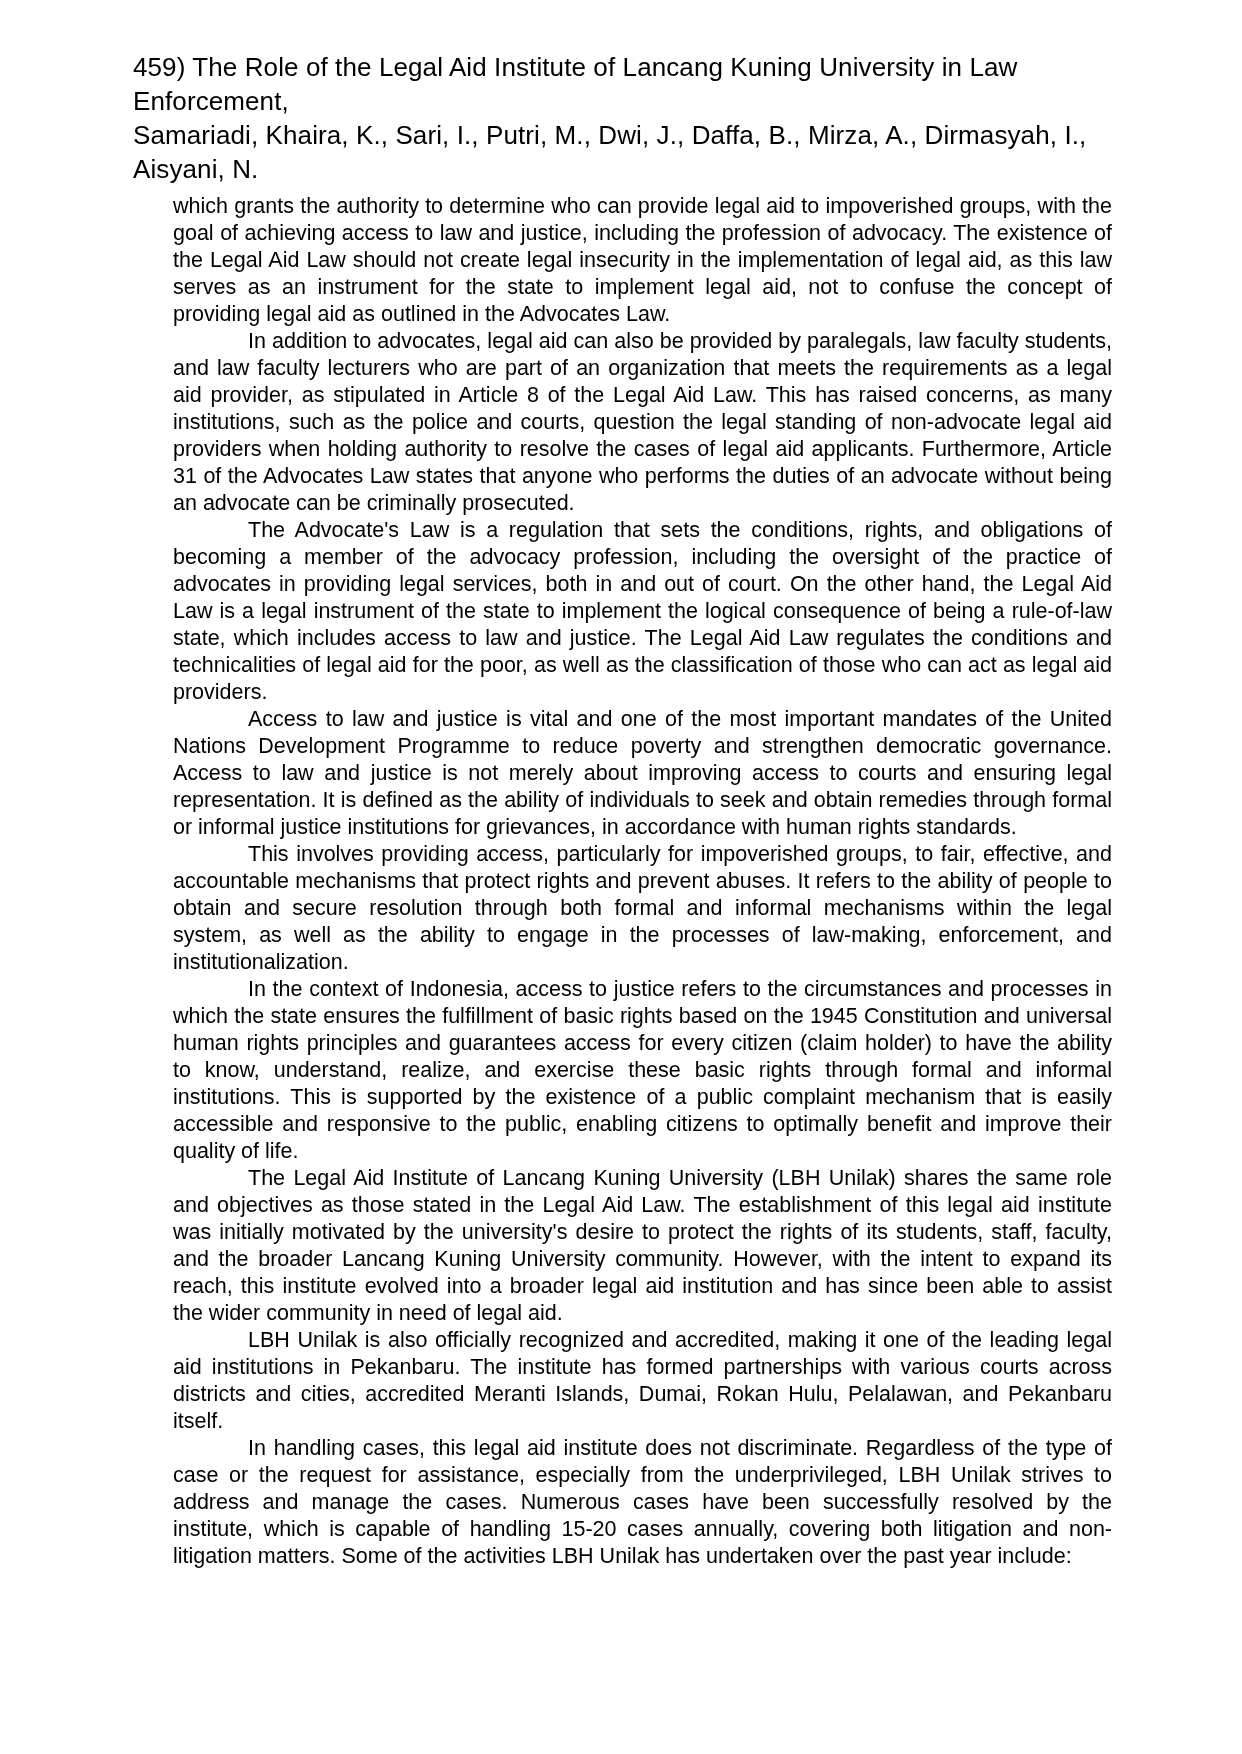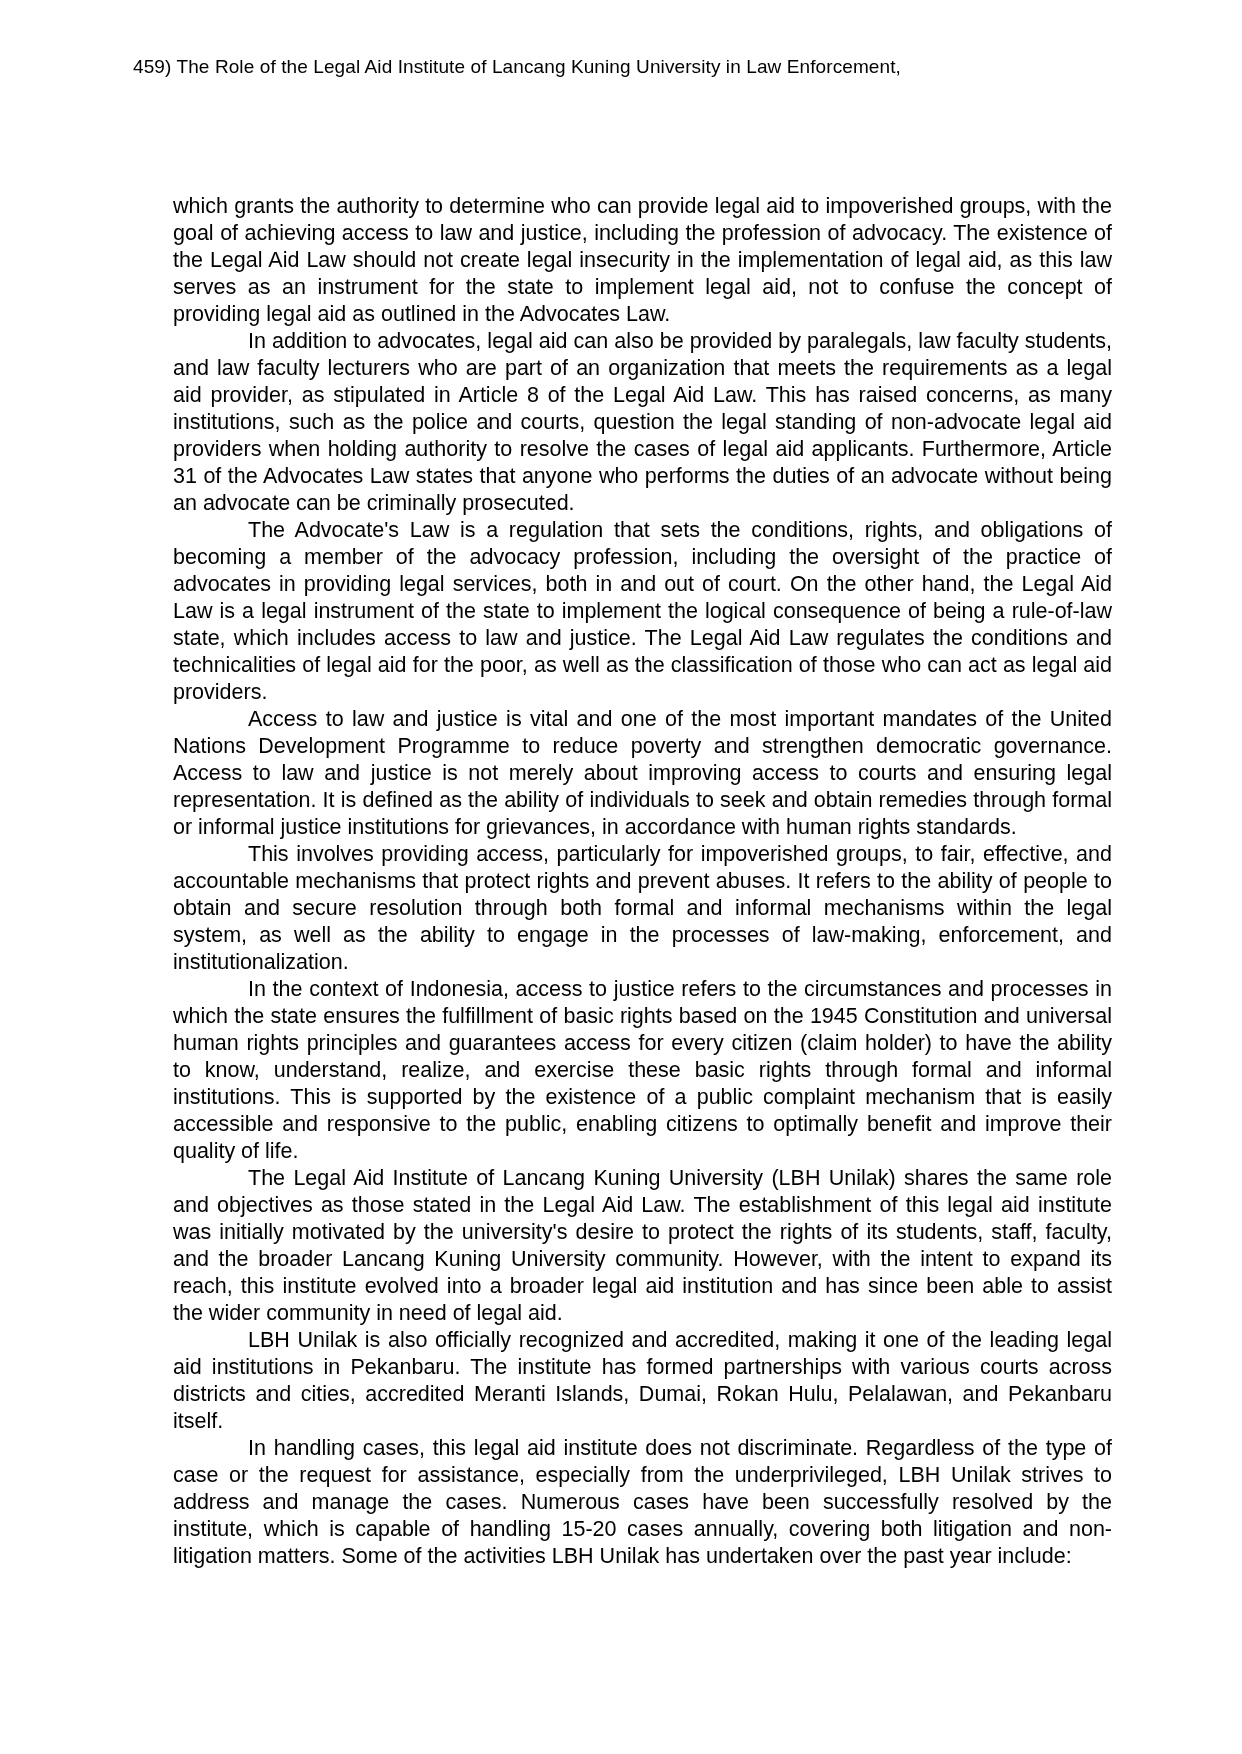--- a/index.html
+++ b/index.html
@@ -18,21 +18,21 @@
     width: 1242px;
     height: 1754px;
     background: #ffffff;
   }
 
   .running-header {
     position: absolute;
     top: 50px;
     left: 133px;
     width: 1000px;
-    font-size: 19px;
+    font-size: 26px;
     line-height: 34px;
     color: #000000;
     letter-spacing: 0.1px;
   }
 
   .doc-body {
     position: absolute;
     top: 193px;
     left: 149px;
     width: 939px;
@@ -54,20 +54,21 @@
     text-indent: 0;
   }
 </style>
 </head>
 <body>
 
 <div class="page">
 
   <div class="running-header">
     <div>459) The Role of the Legal Aid Institute of Lancang Kuning University in Law Enforcement,</div>
+    <div>Samariadi, Khaira, K., Sari, I., Putri, M., Dwi, J., Daffa, B., Mirza, A., Dirmasyah, I., Aisyani, N.</div>
   </div>
 
   <div class="doc-body">
     <p class="continuation">which grants the authority to determine who can provide legal aid to impoverished groups, with the goal of achieving access to law and justice, including the profession of advocacy. The existence of the Legal Aid Law should not create legal insecurity in the implementation of legal aid, as this law serves as an instrument for the state to implement legal aid, not to confuse the concept of providing legal aid as outlined in the Advocates Law.</p>
     <p>In addition to advocates, legal aid can also be provided by paralegals, law faculty students, and law faculty lecturers who are part of an organization that meets the requirements as a legal aid provider, as stipulated in Article 8 of the Legal Aid Law. This has raised concerns, as many institutions, such as the police and courts, question the legal standing of non-advocate legal aid providers when holding authority to resolve the cases of legal aid applicants. Furthermore, Article 31 of the Advocates Law states that anyone who performs the duties of an advocate without being an advocate can be criminally prosecuted.</p>
     <p>The Advocate's Law is a regulation that sets the conditions, rights, and obligations of becoming a member of the advocacy profession, including the oversight of the practice of advocates in providing legal services, both in and out of court. On the other hand, the Legal Aid Law is a legal instrument of the state to implement the logical consequence of being a rule-of-law state, which includes access to law and justice. The Legal Aid Law regulates the conditions and technicalities of legal aid for the poor, as well as the classification of those who can act as legal aid providers.</p>
     <p>Access to law and justice is vital and one of the most important mandates of the United Nations Development Programme to reduce poverty and strengthen democratic governance. Access to law and justice is not merely about improving access to courts and ensuring legal representation. It is defined as the ability of individuals to seek and obtain remedies through formal or informal justice institutions for grievances, in accordance with human rights standards.</p>
     <p>This involves providing access, particularly for impoverished groups, to fair, effective, and accountable mechanisms that protect rights and prevent abuses. It refers to the ability of people to obtain and secure resolution through both formal and informal mechanisms within the legal system, as well as the ability to engage in the processes of law-making, enforcement, and institutionalization.</p>
     <p>In the context of Indonesia, access to justice refers to the circumstances and processes in which the state ensures the fulfillment of basic rights based on the 1945 Constitution and universal human rights principles and guarantees access for every citizen (claim holder) to have the ability to know, understand, realize, and exercise these basic rights through formal and informal institutions. This is supported by the existence of a public complaint mechanism that is easily accessible and responsive to the public, enabling citizens to optimally benefit and improve their quality of life.</p>
     <p>The Legal Aid Institute of Lancang Kuning University (LBH Unilak) shares the same role and objectives as those stated in the Legal Aid Law. The establishment of this legal aid institute was initially motivated by the university's desire to protect the rights of its students, staff, faculty, and the broader Lancang Kuning University community. However, with the intent to expand its reach, this institute evolved into a broader legal aid institution and has since been able to assist the wider community in need of legal aid.</p>

